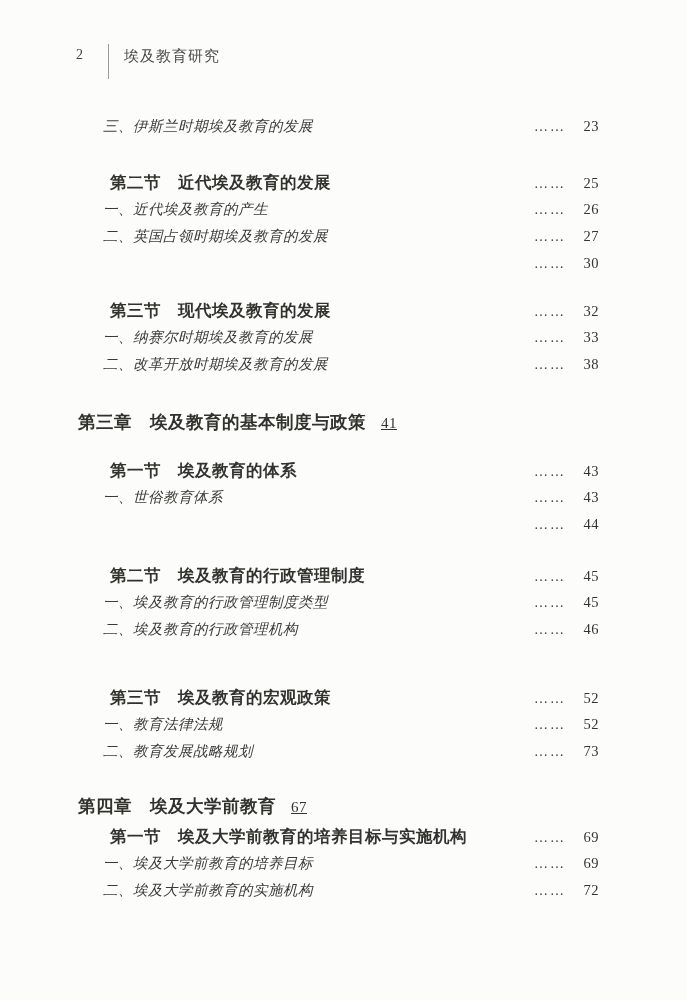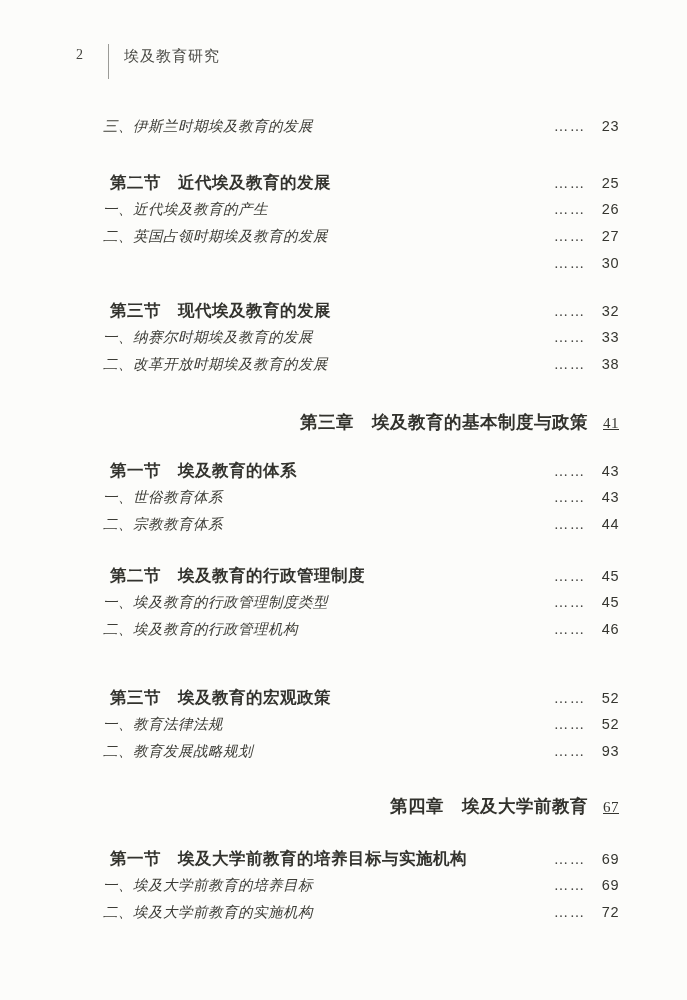--- a/index.html
+++ b/index.html
@@ -56,47 +56,46 @@
     width: 687px;
   }
   .group { margin-top: 0; }
   .g1 { margin-top: 28px; }
   .g2 { margin-top: 19px; }
   .g3 { margin-top: 28px; }
   .g4 { margin-top: 18px; }
   .g5 { margin-top: 23px; }
   .g6 { margin-top: 40px; }
   .g7 { margin-top: 25px; }
-  .g8 { margin-top: 22px; }
+  .g8 { margin-top: 0; }
   .row {
     display: flex;
     align-items: baseline;
     height: 27px;
     line-height: 27px;
-    padding-right: 68px;
+    padding-right: 88px;
     white-space: nowrap;
-    justify-content: flex-end;
   }
   .row .lbl { white-space: nowrap; }
   .row .fill { flex: 1 1 auto; }
   .dots {
     font-family: "Liberation Serif", serif;
     font-size: 14px;
     font-weight: normal;
     font-style: normal;
     letter-spacing: 2px;
     color: #3f3f3b;
     flex: 0 0 auto;
   }
   .pg {
     flex: 0 0 auto;
     width: 26px;
     margin-left: 7px;
     text-align: right;
-    font-family: Liberation Sans, sans-serif;
+    font-family: Liberation Serif, serif;
     font-size: 14.5px;
     font-weight: normal;
     font-style: normal;
     color: #35352f;
   }
   .item {
     padding-left: 103px;
     font-family: "Liberation Serif", serif;
     font-style: italic;
     font-size: 14.5px;
@@ -215,21 +214,20 @@
         <span class="dots">……</span>
         <span class="pg">43</span>
       </div>
       <div class="row item">
         <span class="lbl">一、世俗教育体系</span>
         <span class="fill"></span>
         <span class="dots">……</span>
         <span class="pg">43</span>
       </div>
       <div class="row item">
-        <span class="lbl">二、宗教教育体系</span>
         <span class="fill"></span>
         <span class="dots">……</span>
         <span class="pg">44</span>
       </div>
     </div>
 
     <div class="group g5">
       <div class="row section">
         <span class="lbl">第二节　埃及教育的行政管理制度</span>
         <span class="fill"></span>
@@ -260,21 +258,21 @@
       <div class="row item">
         <span class="lbl">一、教育法律法规</span>
         <span class="fill"></span>
         <span class="dots">……</span>
         <span class="pg">52</span>
       </div>
       <div class="row item">
         <span class="lbl">二、教育发展战略规划</span>
         <span class="fill"></span>
         <span class="dots">……</span>
-        <span class="pg">93</span>
+        <span class="pg">73</span>
       </div>
     </div>
 
     <div class="group g7">
       <div class="row chapter">
         <span class="lbl">第四章　埃及大学前教育</span>
         <span class="pg-inline">67</span>
       </div>
     </div>
 

